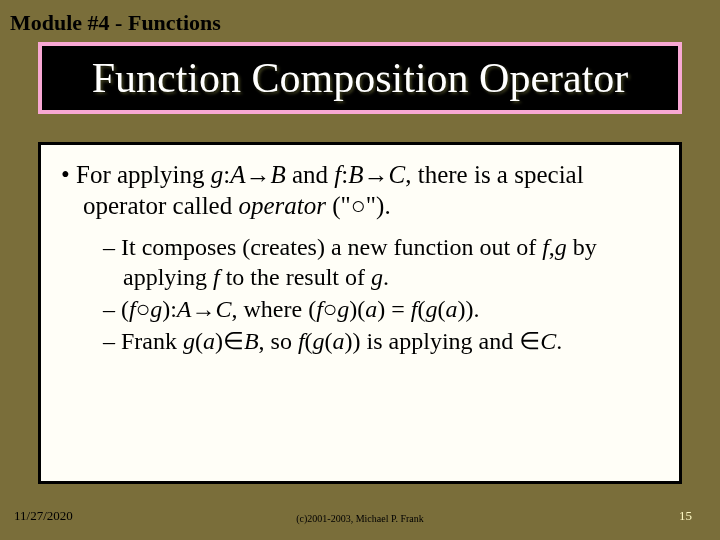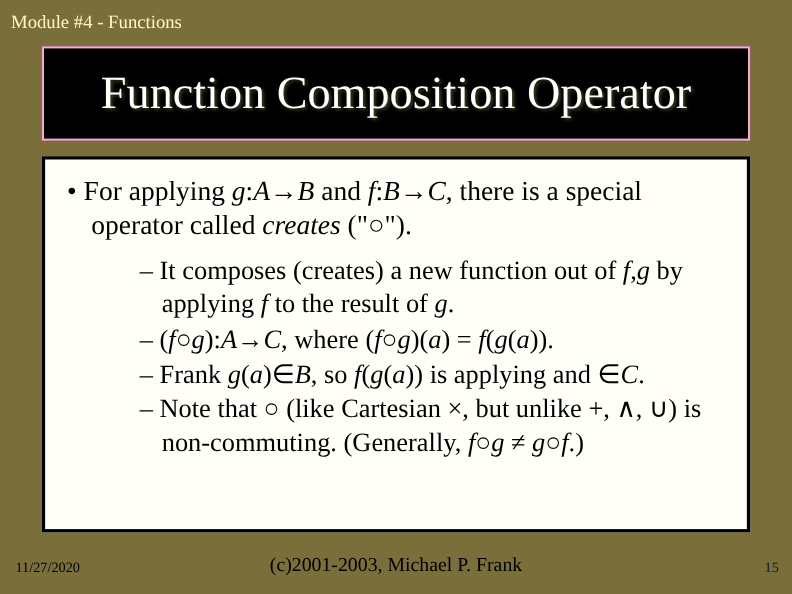--- a/index.html
+++ b/index.html
@@ -8,32 +8,32 @@
     height: 540px;
     background: #7a6e3a;
     font-family: "Times New Roman", serif;
     position: relative;
     overflow: hidden;
   }
   .module-header {
     position: absolute;
     top: 10px;
     left: 10px;
-    font-size: 17px;
-    font-weight: normal;
-    color: #fef9c3;
+    font-size: 22px;
+    font-weight: bold;
+    color: #000000;
   }
   .title-box {
     position: absolute;
     top: 42px;
     left: 38px;
     right: 38px;
-    height: 86px;
+    height: 72px;
     background: #000;
-    border: 2px solid #f9a8d4;
+    border: 4px solid #f9a8d4;
     display: flex;
     align-items: center;
     justify-content: center;
   }
   .title-text {
     color: #fff;
     font-size: 42px;
     text-shadow: 2px 2px 3px rgba(120,120,60,0.5);
   }
   .content-box {
@@ -56,71 +56,67 @@
   }
   .sub-list {
     padding-left: 42px;
   }
   .bullet-sub {
     font-size: 24px;
     line-height: 1.28;
     padding-left: 20px;
     text-indent: -20px;
     margin-bottom: 1px;
-    margin-left: 24px;
   }
   .footer-date {
     position: absolute;
     bottom: 16px;
     left: 14px;
     font-size: 13px;
     color: #000;
   }
   .footer-copy {
     position: absolute;
     bottom: 16px;
     left: 50%;
     transform: translateX(-50%);
-    font-size: 18px;
+    font-size: 10px;
     color: #000;
   }
   .footer-page {
     position: absolute;
     bottom: 16px;
-    right: 12px;
+    right: 28px;
     font-size: 13px;
-    color: #0f172a;
+    color: #fef9c3;
   }
   .it { font-style: italic; }
 </style>
 </head>
 <body>
 
 <div class="module-header">Module #4 - Functions</div>
 
 <div class="title-box">
   <div class="title-text">Function Composition Operator</div>
 </div>
 
 <div class="content-box">
   <div class="bullet-main">
-    <span>• For applying </span><span class="it">g</span><span>:</span><span class="it">A</span><span>→</span><span class="it">B</span><span> and </span><span class="it">f</span><span>:</span><span class="it">B</span><span>→</span><span class="it">C</span><span>, there is a special operator called </span><span class="it">creates</span><span> ("○").</span>
+    <span>• For applying </span><span class="it">g</span><span>:</span><span class="it">A</span><span>→</span><span class="it">B</span><span> and </span><span class="it">f</span><span>:</span><span class="it">B</span><span>→</span><span class="it">C</span><span>, there is a special operator called </span><span class="it">operator</span><span> ("○").</span>
   </div>
 
   <div class="sub-list">
     <div class="bullet-sub">
       <span>– It composes (creates) a new function out of </span><span class="it">f</span><span>,</span><span class="it">g</span><span> by applying </span><span class="it">f</span><span> to the result of </span><span class="it">g</span><span>.</span>
     </div>
     <div class="bullet-sub">
       <span>– (</span><span class="it">f</span><span>○</span><span class="it">g</span><span>):</span><span class="it">A</span><span>→</span><span class="it">C</span><span>, where (</span><span class="it">f</span><span>○</span><span class="it">g</span><span>)(</span><span class="it">a</span><span>) = </span><span class="it">f</span><span>(</span><span class="it">g</span><span>(</span><span class="it">a</span><span>)).</span>
     </div>
     <div class="bullet-sub">
       <span>– Frank </span><span class="it">g</span><span>(</span><span class="it">a</span><span>)∈</span><span class="it">B</span><span>, so </span><span class="it">f</span><span>(</span><span class="it">g</span><span>(</span><span class="it">a</span><span>)) is applying and ∈</span><span class="it">C</span><span>.</span>
     </div>
-    <div class="bullet-sub">
-      <span>– Note that ○ (like Cartesian ×, but unlike +, ∧, ∪) is non-commuting. (Generally, </span><span class="it">f</span><span>○</span><span class="it">g</span><span> ≠ </span><span class="it">g</span><span>○</span><span class="it">f</span><span>.)</span>
-    </div>
   </div>
 </div>
 
 <div class="footer-date">11/27/2020</div>
 <div class="footer-copy">(c)2001-2003, Michael P. Frank</div>
 <div class="footer-page">15</div>
 
 </body></html>

